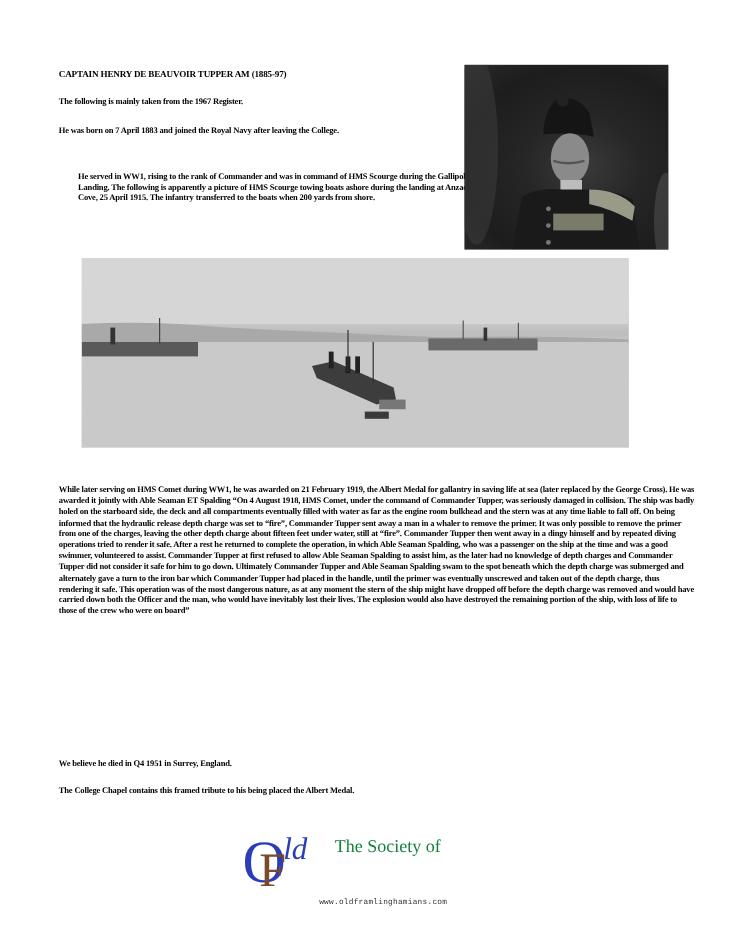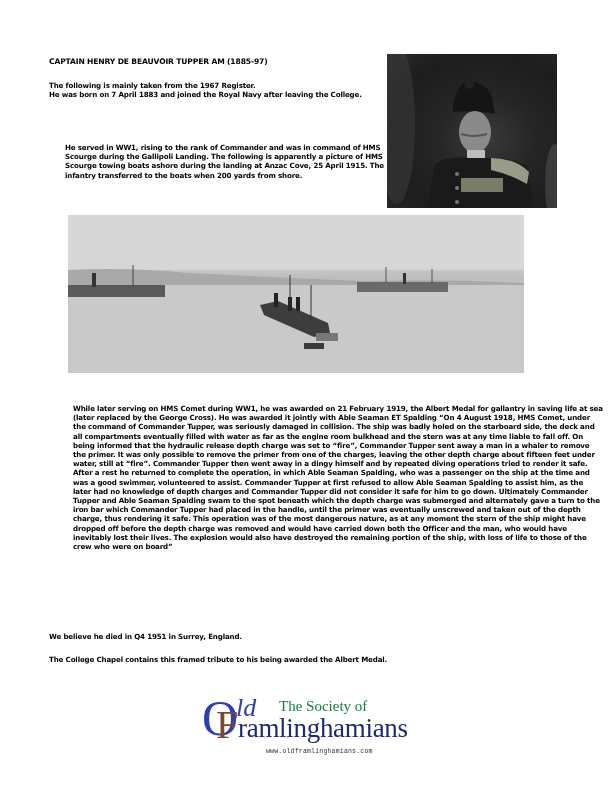--- a/index.html
+++ b/index.html
@@ -1,23 +1,23 @@
 <!DOCTYPE html>
 <html><head>
 <meta charset="utf-8">
 <style>
   html, body { margin: 0; padding: 0; background: #ffffff; }
   body { width: 612px; height: 792px; position: relative; overflow: hidden;
          font-family: "DejaVu Sans", sans-serif; color: #000; }
-  .txt { position: absolute; font-size: 7.1px; font-weight: bold; line-height: 9.2px; letter-spacing: -0.15px; }
+  .txt { position: absolute; font-size: 7.1px; font-weight: bold; line-height: 9.2px; letter-spacing: -0.15px; font-family: Liberation Serif, serif; }
   .title { left: 49px; top: 57px; font-size: 7.6px; }
   .p1 { left: 49px; top: 81px; }
-  .p2 { left: 49px; top: 90px; width: 330px; }
+  .p2 { left: 49px; top: 105px; width: 330px; }
   .p3 { left: 65px; top: 143px; width: 332px; }
-  .p4 { left: 49px; top: 404px; width: 530px; margin-left: 24px; }
+  .p4 { left: 49px; top: 404px; width: 530px; }
   .p5 { left: 49px; top: 632px; }
   .p6 { left: 49px; top: 655px; }
   .portrait { position: absolute; left: 387px; top: 54px; width: 170px; height: 154px;
               background: radial-gradient(ellipse at 58% 55%, #3a3a3a 0%, #262626 35%, #1d1d1d 70%, #2a2a2a 100%);
               overflow: hidden; }
   .portrait svg { width: 100%; height: 100%; display: block; }
   .ships { position: absolute; left: 68px; top: 215px; width: 456px; height: 158px;
            background: linear-gradient(#d9d9d9 0%, #d0d0d0 30%, #bcbcbc 40%, #c8c8c8 45%, #cfcfcf 70%, #c4c4c4 100%);
            overflow: hidden; }
   .ships svg { width: 100%; height: 100%; display: block; }
@@ -79,22 +79,21 @@
     <rect x="228" y="82" width="4" height="14" fill="#222"></rect>
     <line x1="222" y1="60" x2="222" y2="94" stroke="#333" stroke-width="1"></line>
     <line x1="243" y1="70" x2="243" y2="104" stroke="#333" stroke-width="1"></line>
     <rect x="236" y="128" width="20" height="6" fill="#3a3a3a"></rect>
     <rect x="248" y="118" width="22" height="8" fill="#777"></rect>
   </svg>
 </div>
 
 <div class="txt p4">While later serving on HMS Comet during WW1, he was awarded on 21 February 1919, the Albert Medal for gallantry in saving life at sea (later replaced by the George Cross).  He was awarded it jointly with Able Seaman ET Spalding “On 4 August 1918, HMS Comet, under the command of Commander Tupper, was seriously damaged in collision.  The ship was badly holed on the starboard side, the deck and all compartments eventually filled with water as far as the engine room bulkhead and the stern was at any time liable to fall off. On being informed that the hydraulic release depth charge was set to “fire”, Commander Tupper sent away a man in a whaler to remove the primer.  It was only possible to remove the primer from one of the charges, leaving the other depth charge about fifteen feet under water, still at “fire”.  Commander Tupper then went away in a dingy himself and by repeated diving operations tried to render it safe.  After a rest he returned to complete the operation, in which Able Seaman Spalding, who was a passenger on the ship at the time and was a good swimmer, volunteered to assist.  Commander Tupper at first refused to allow Able Seaman Spalding to assist him, as the later had no knowledge of depth charges and Commander Tupper did not consider it safe for him to go down.  Ultimately Commander Tupper and Able Seaman Spalding swam to the spot beneath which the depth charge was submerged and alternately gave a turn to the iron bar which Commander Tupper had placed in the handle, until the primer was eventually unscrewed and taken out of the depth charge, thus rendering it safe.  This operation was of the most dangerous nature, as at any moment the stern of the ship might have dropped off before the depth charge was removed and would have carried down both the Officer and the man, who would have inevitably lost their lives.  The explosion would also have destroyed the remaining portion of the ship, with loss of life to those of the crew who were on board”</div>
 <div class="txt p5">We believe he died in Q4 1951 in Surrey, England.</div>
-<div class="txt p6">The College Chapel contains this framed tribute to his being awarded the Albert Medal.</div>
+<div class="txt p6">The College Chapel contains this framed tribute to his being placed the Albert Medal.</div>
 
 <div class="logo">
   <span class="bigO">O</span>
   <span class="bigF">F</span>
   <span class="ld">ld</span>
   <span class="society">The Society of</span>
-  <span class="ram">ramlinghamians</span>
   <span class="url">www.oldframlinghamians.com</span>
 </div>
 
 </body></html>

